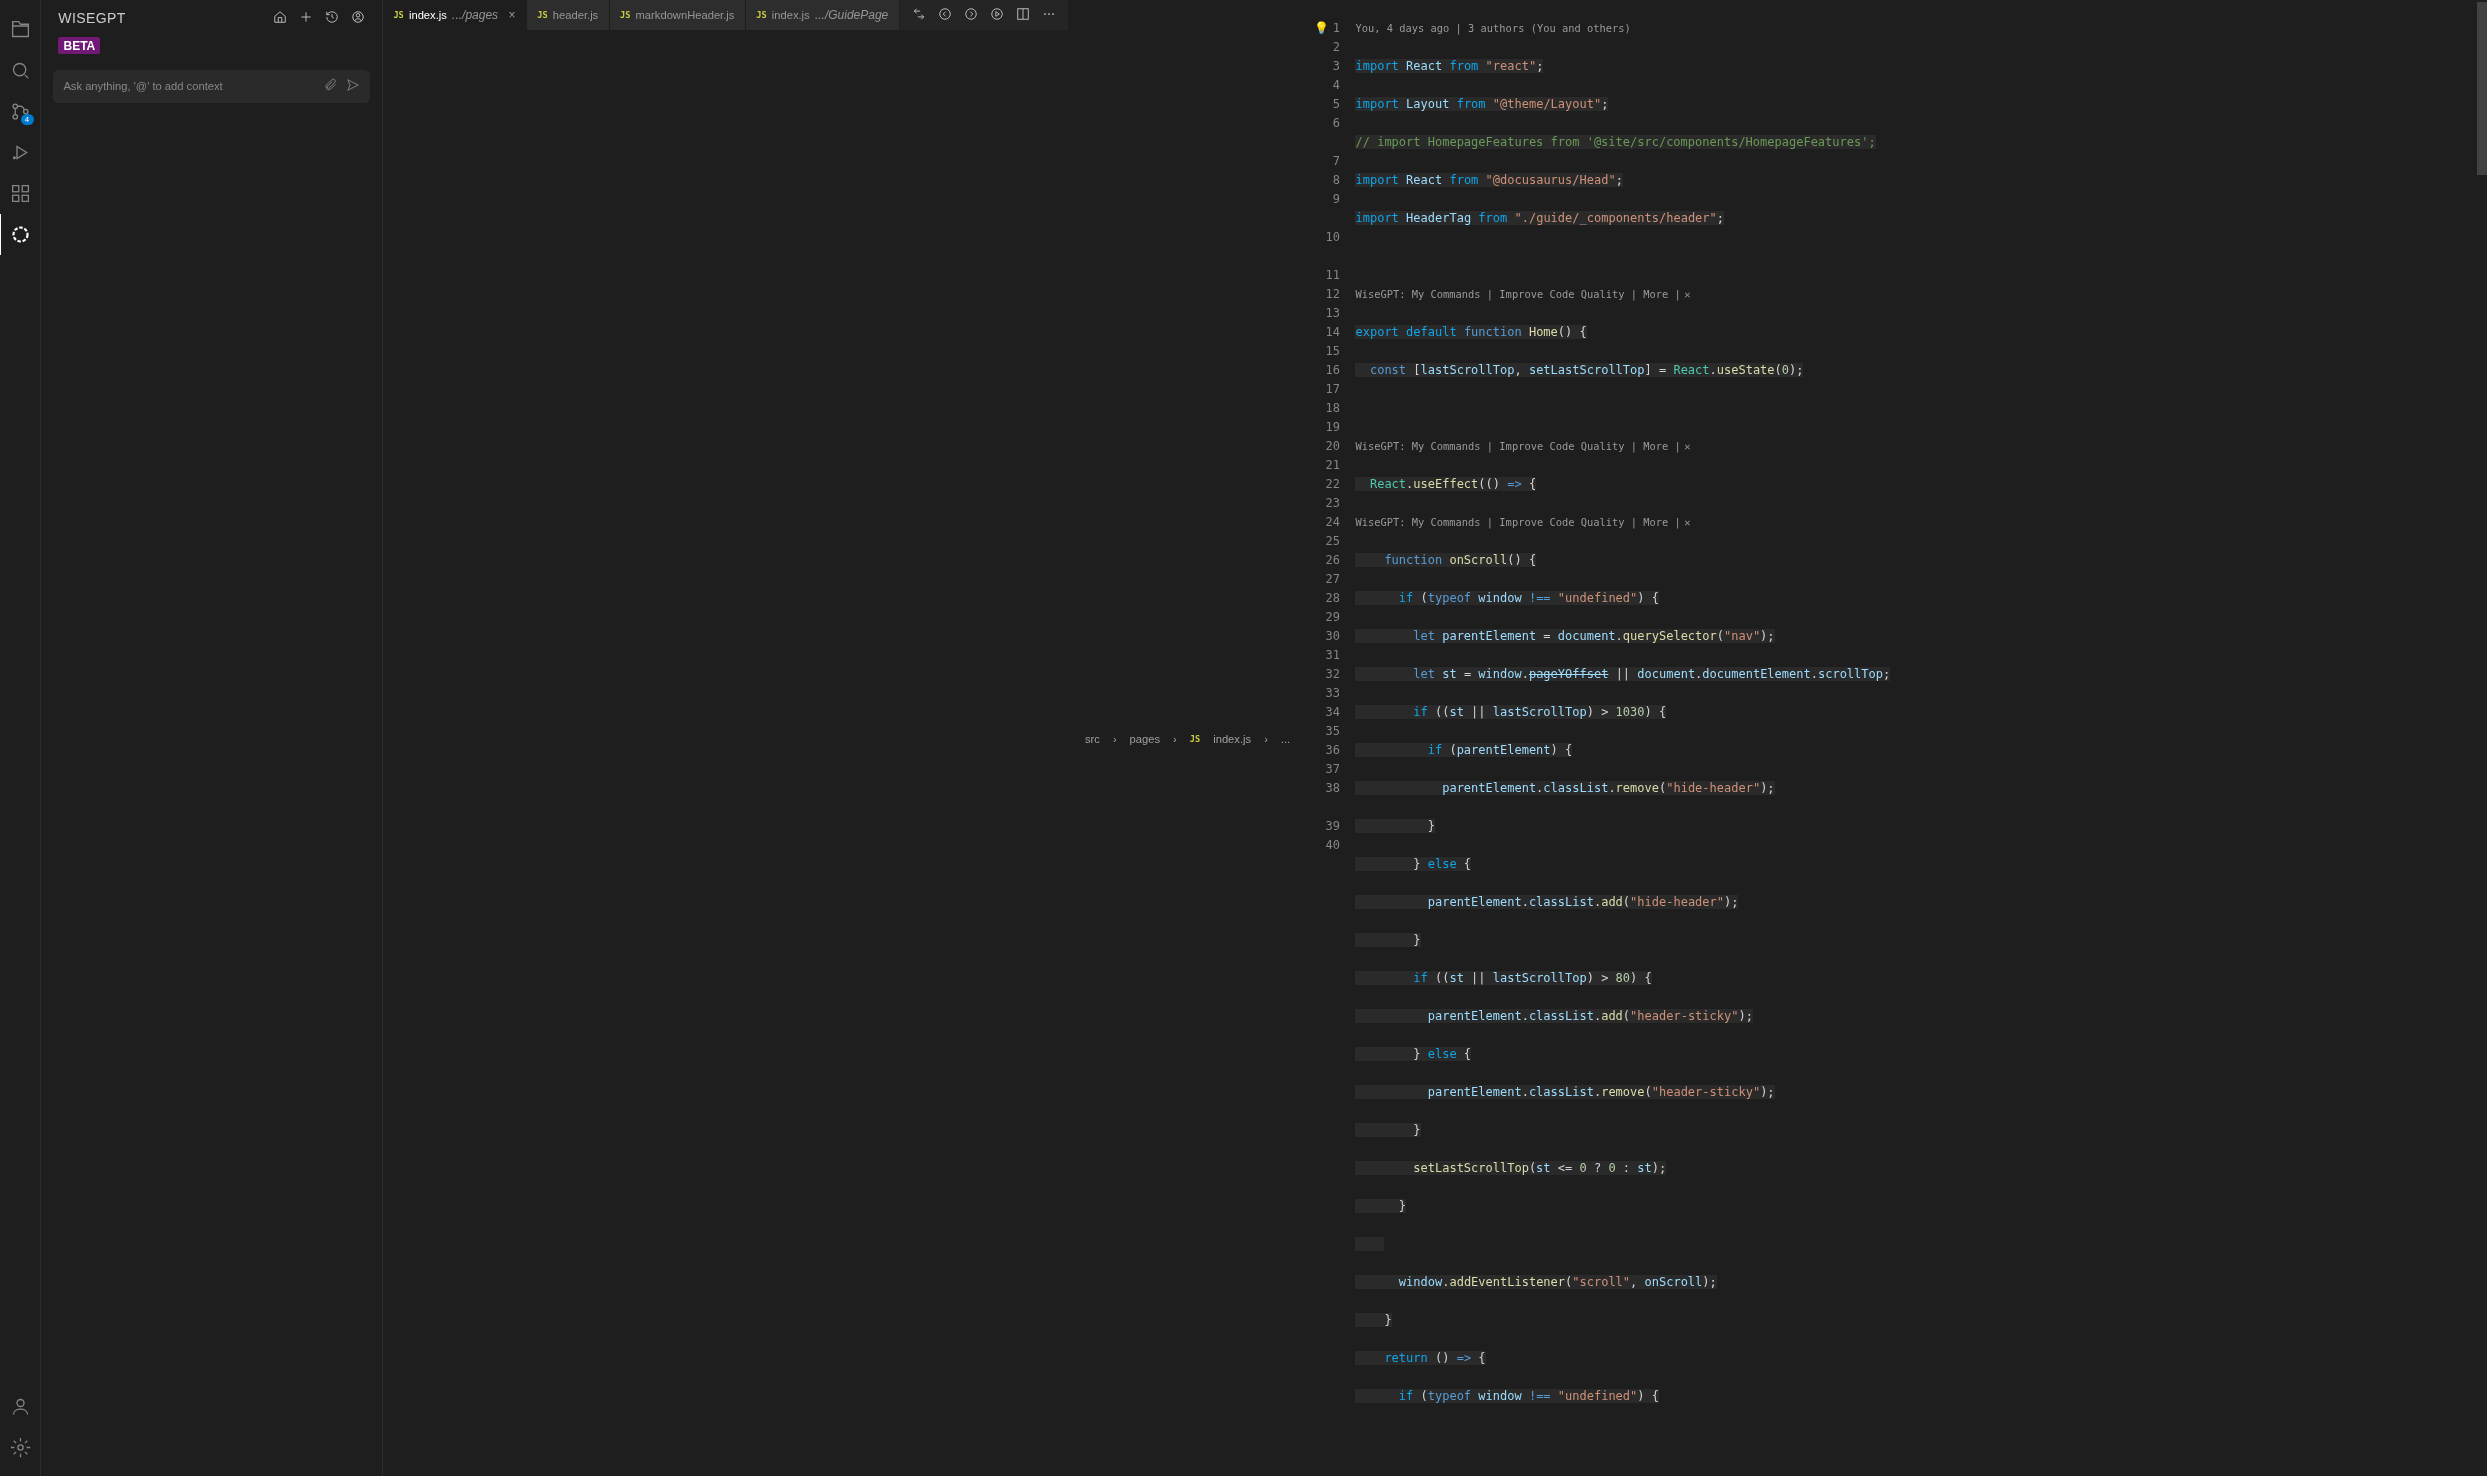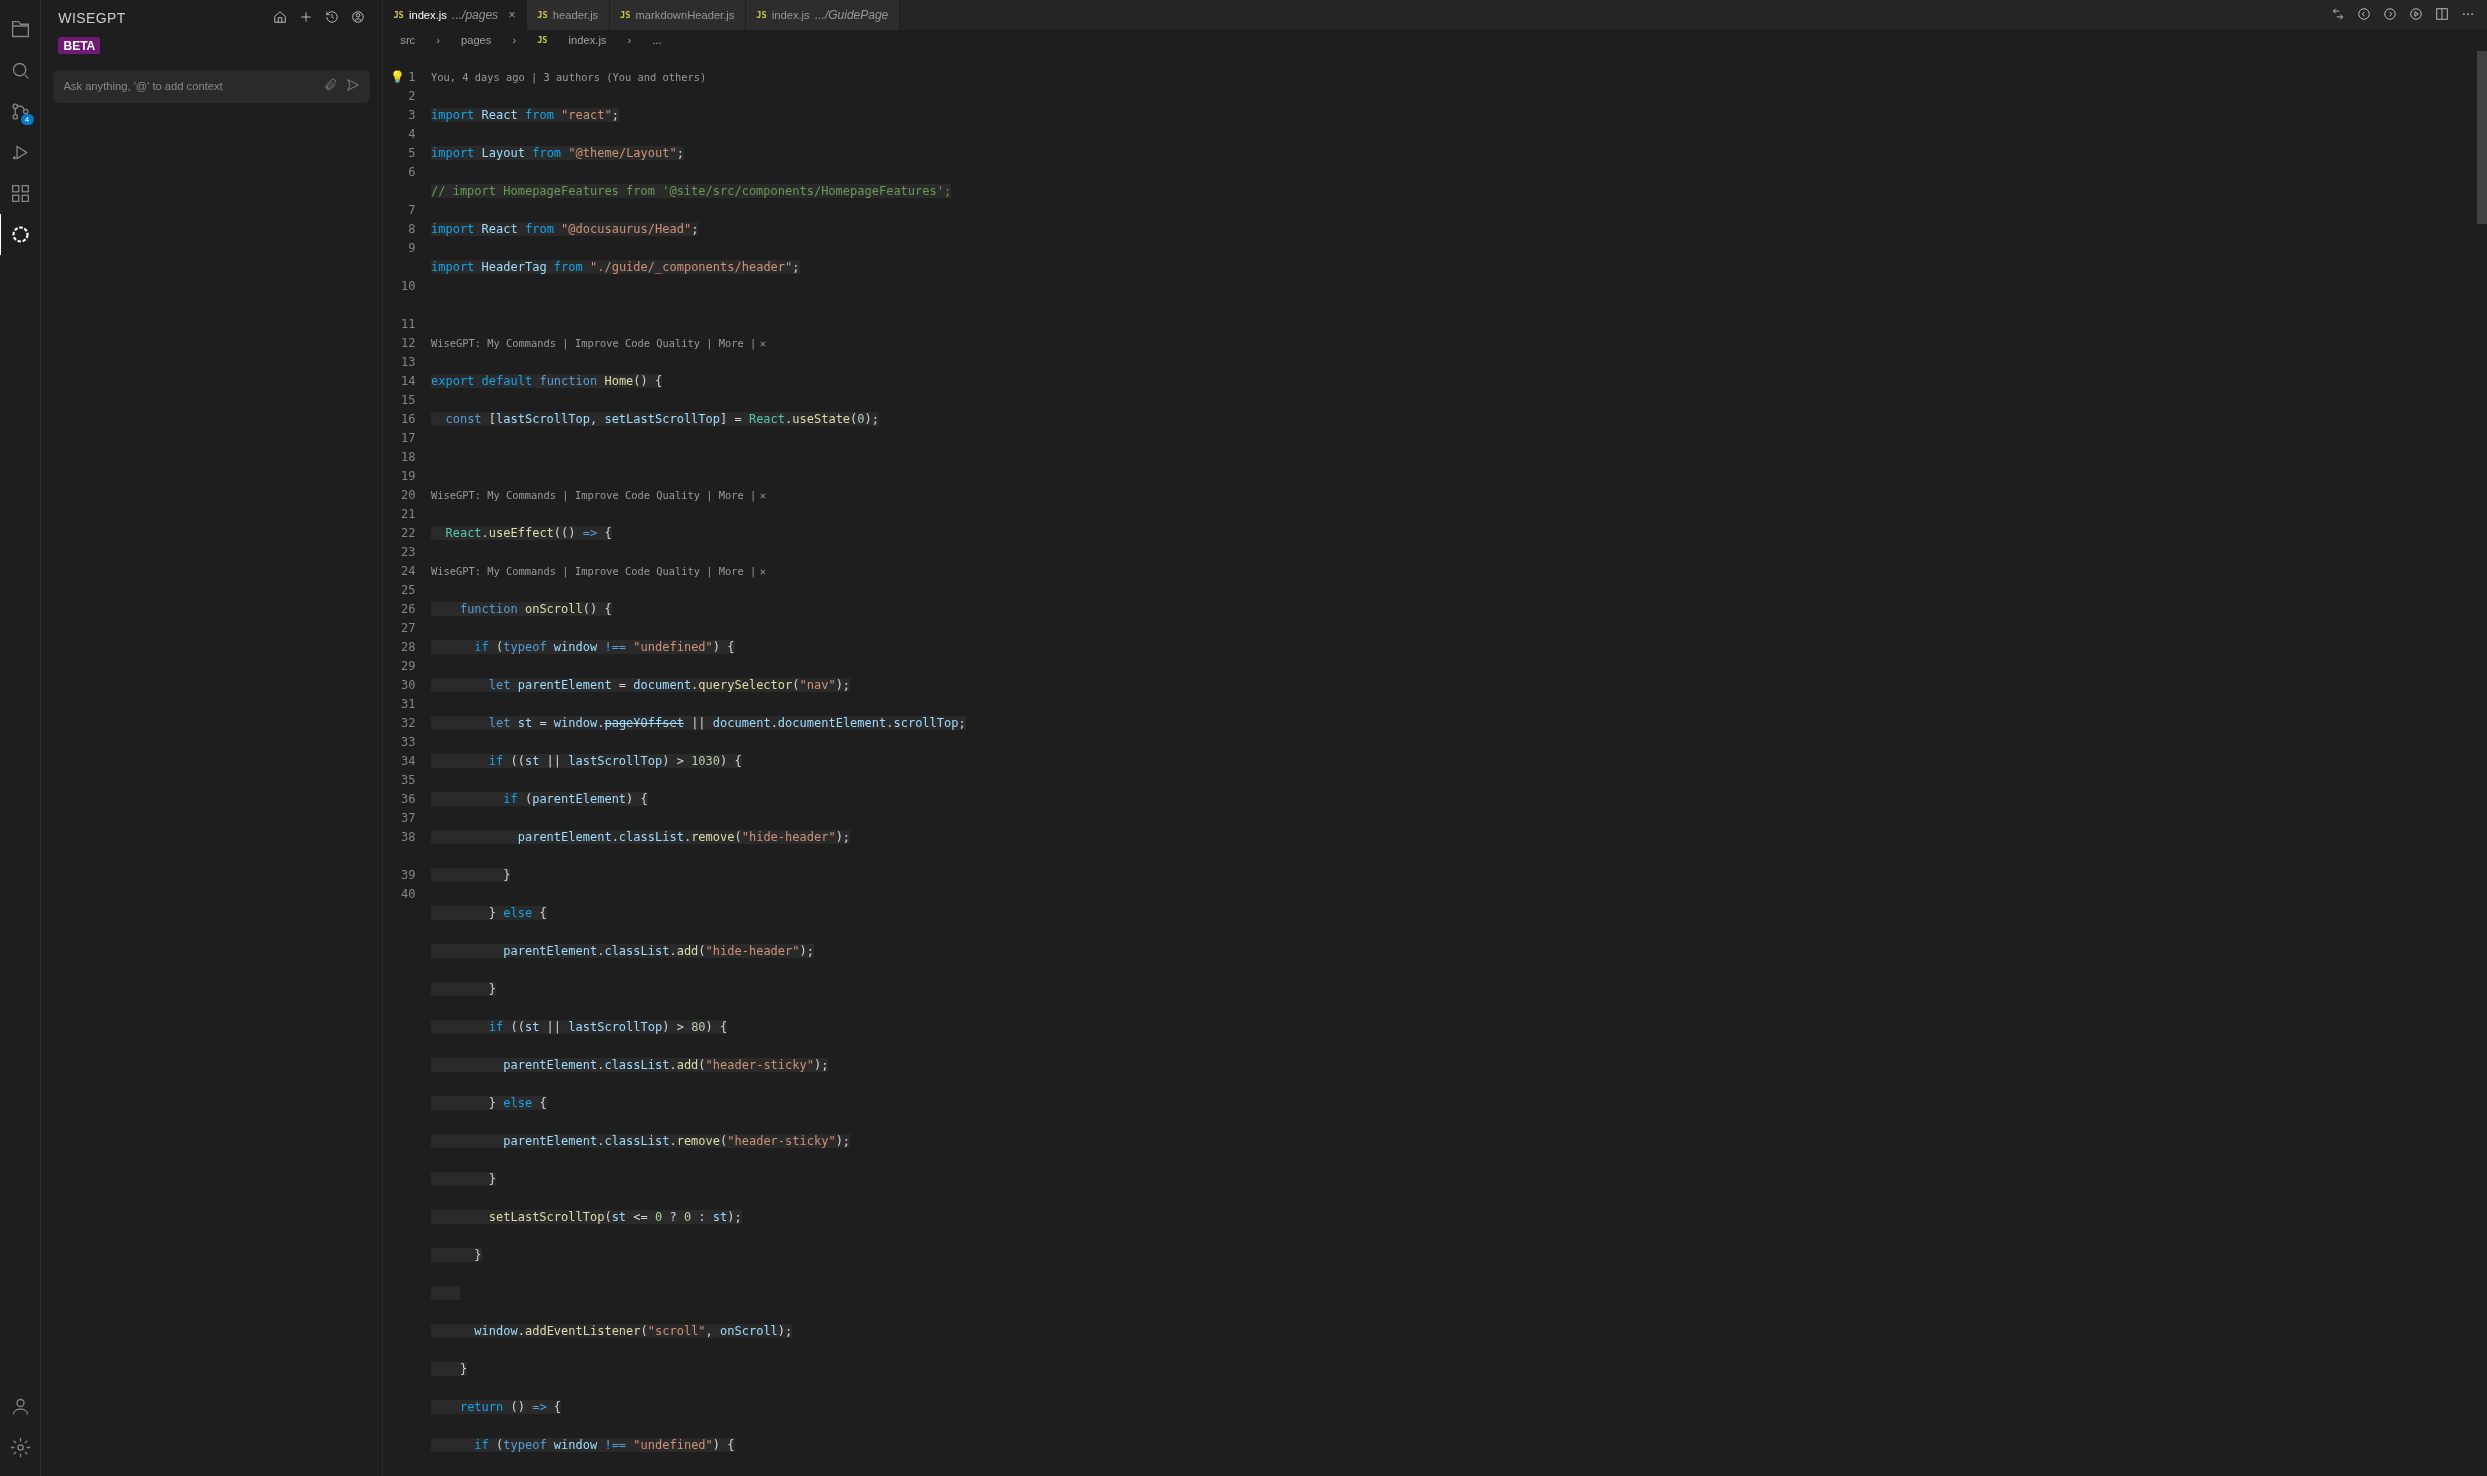--- a/index.html
+++ b/index.html
@@ -118,21 +118,21 @@
   outline: none;
 }
 .ask-input::placeholder { color: #888; }
 .ask-icons { display: flex; gap: 8.6px; color: #888; }
 .ask-icons svg { width: 14px; height: 14px; }
 
 
 .editor-area {
   flex: 1;
   display: flex;
-  flex-direction: column;
+  flex-direction: row;
   background: #1e1e1e;
 }
 
 
 .tabs {
   display: flex;
   background: #252526;
   height: 30px;
   align-items: stretch;
 }
@@ -178,21 +178,21 @@
 }
 .tabs-right svg { width: 14px; height: 14px; }
 
 
 .breadcrumb {
   padding: 3.5px 17.3px;
   color: #a0a0a0;
   font-size: 11.2px;
   display: flex;
   align-items: center;
-  gap: 21px;
+  gap: 13px;
 }
 .breadcrumb .js-icon {
   color: #cbcb41;
   font-size: 8.6px;
   font-weight: bold;
   font-family: monospace;
 }
 
 
 .editor {

